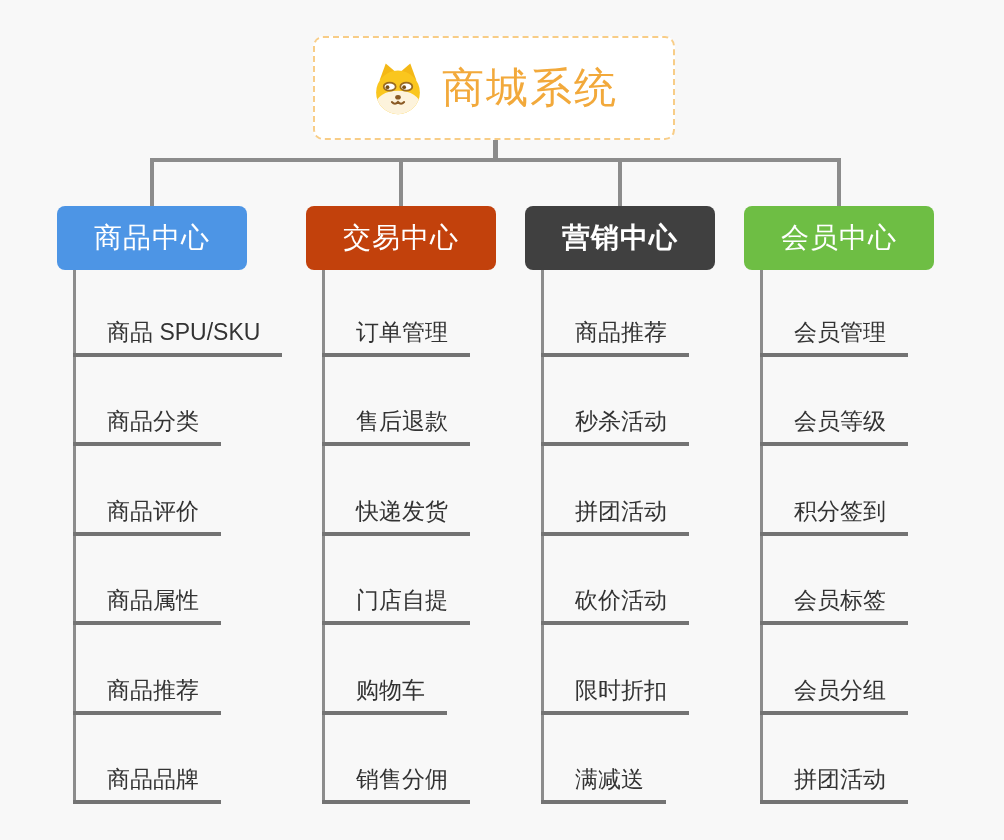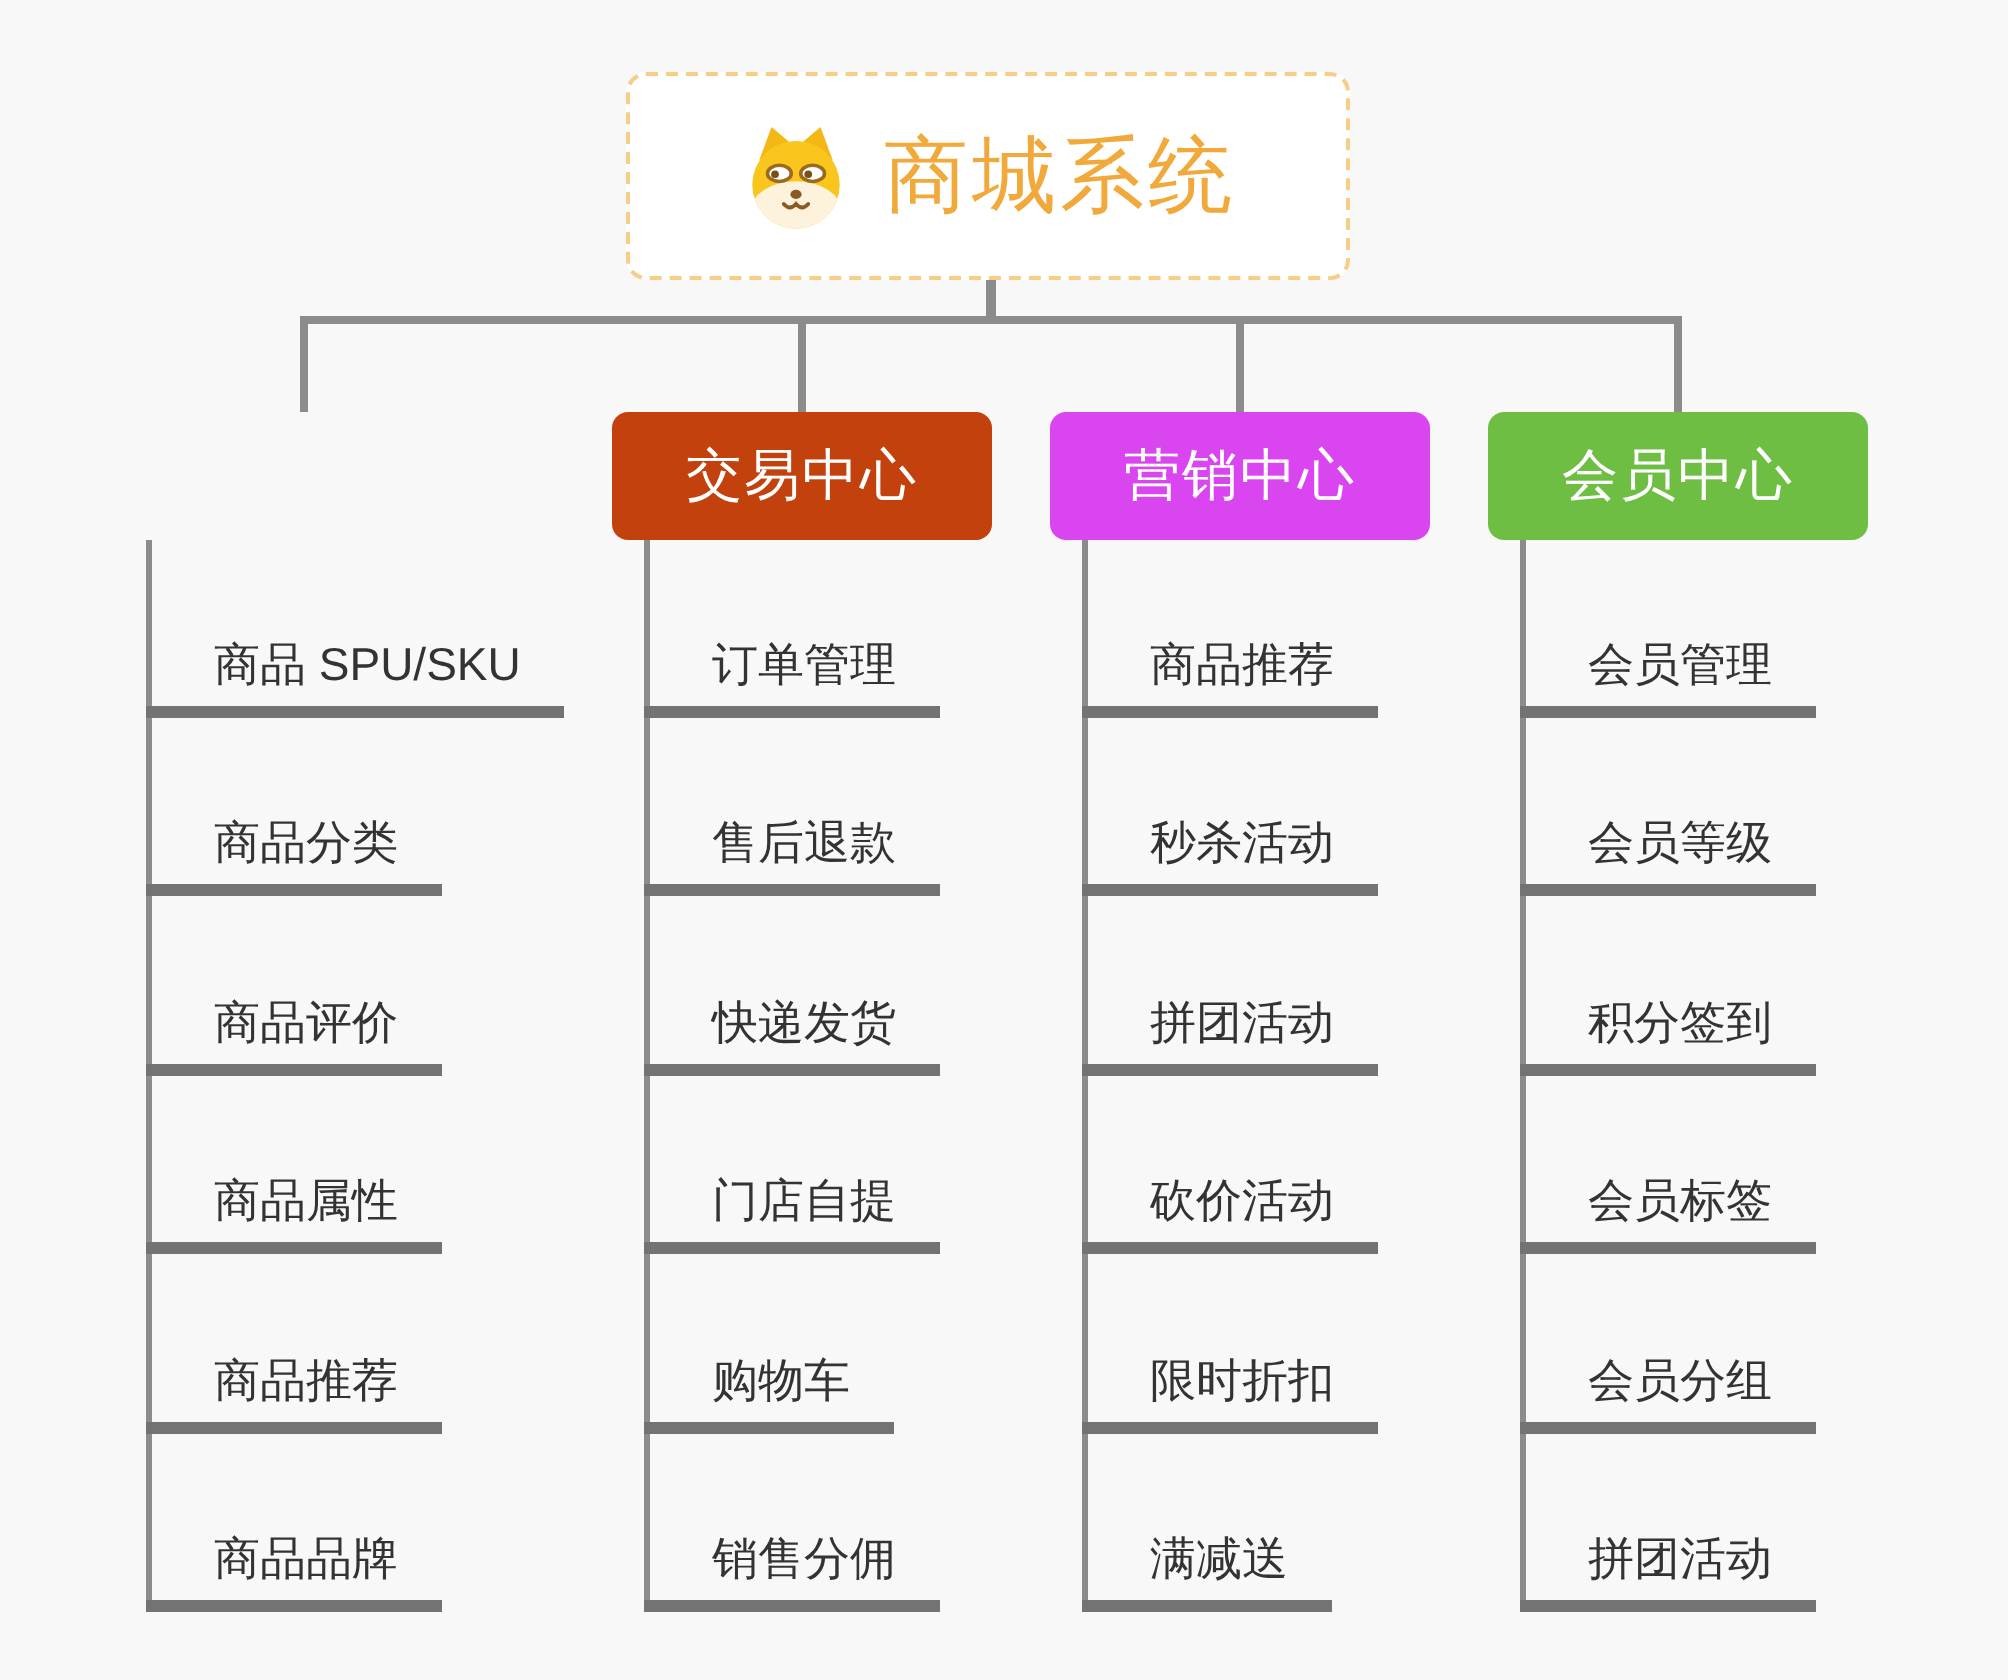--- a/index.html
+++ b/index.html
@@ -46,21 +46,21 @@
   }
   .b0{left:57px}.b1{left:306px}.b2{left:525px}.b3{left:744px}
   
   .c0{left:73px}.c1{left:322px}.c2{left:541px}.c3{left:760px}
   
   .child{
     position:absolute;
     white-space:nowrap;
     font-size:23px;line-height:30px;color:#333333;
     padding:0 22px 6px 34px;
-    border-bottom:6px solid #737373;
+    border-bottom:4px solid #737373;
   }
   .r0{top:317px}.r1{top:406px}.r2{top:496px}.r3{top:585px}.r4{top:675px}.r5{top:764px}
 </style>
 </head>
 <body>
 
 <div class="canvas">
 
   <div class="root-node">
     <span class="dog-icon">
@@ -87,22 +87,23 @@
     <span class="root-title">商城系统</span>
   </div>
 
   <div class="line stub-root"></div>
   <div class="line trunk-h"></div>
   <div class="line drop d0"></div>
   <div class="line drop d1"></div>
   <div class="line drop d2"></div>
   <div class="line drop d3"></div>
 
+  <div class="branch b0" style="background-color: rgb(77, 149, 229);">商品中心</div>
   <div class="branch b1" style="background-color: #c2410c;">交易中心</div>
-  <div class="branch b2" style="background-color: #d946ef;">营销中心</div>
+  <div class="branch b2" style="background-color: #404040; font-weight: bold;">营销中心</div>
   <div class="branch b3" style="background-color: rgb(110, 190, 68);">会员中心</div>
 
   <div class="line spine c0"></div>
   <div class="line spine c1"></div>
   <div class="line spine c2"></div>
   <div class="line spine c3"></div>
 
   <div class="child c0 r0">商品 SPU/SKU</div>
   <div class="child c0 r1">商品分类</div>
   <div class="child c0 r2">商品评价</div>

